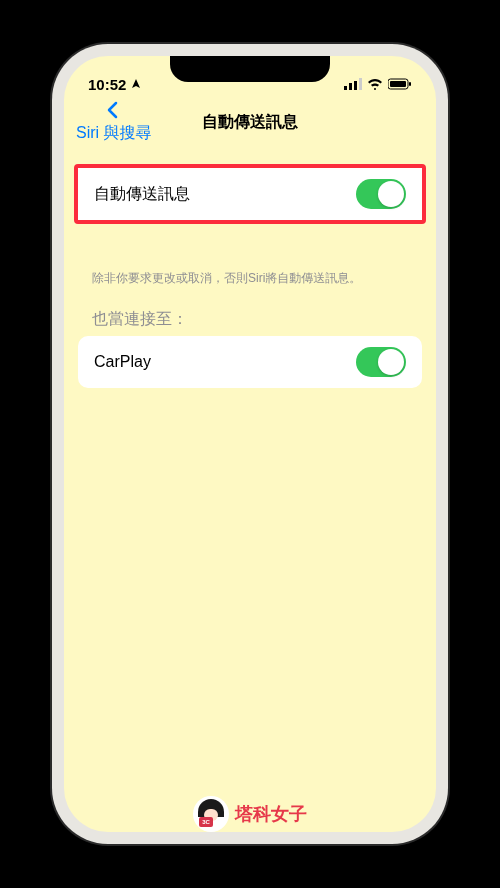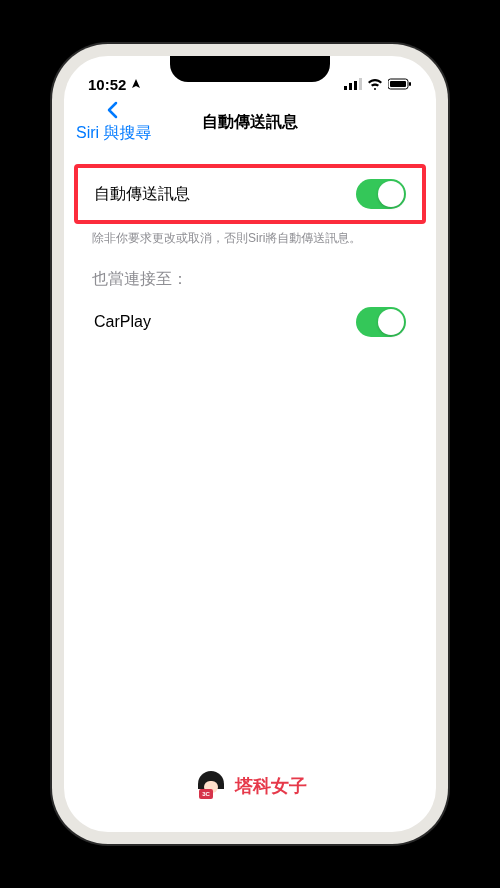--- a/index.html
+++ b/index.html
@@ -21,21 +21,21 @@
       height: 800px;
       background: #e8e6e1;
       border-radius: 56px;
       padding: 12px;
       position: relative;
       box-shadow: 0 0 0 2px #2a2a2a;
     }
     .phone-screen {
       width: 100%;
       height: 100%;
-      background: #ffffff;
+      background: #fef9c3;
       border-radius: 44px;
       overflow: hidden;
       position: relative;
     }
     .notch {
       position: absolute;
       top: 0;
       left: 50%;
       transform: translateX(-50%);
       width: 160px;
@@ -132,29 +132,30 @@
       width: 26px;
       height: 26px;
       background: #fff;
       border-radius: 50%;
       box-shadow: 0 1px 3px rgba(0,0,0,0.2);
     }
     .footer-text {
       font-size: 12px;
       color: #8e8e93;
       padding: 6px 28px;
+      margin-top: 40px;
     }
     .section-header {
       font-size: 16px;
       color: #8e8e93;
       padding: 16px 28px 6px;
     }
     .watermark {
       position: absolute;
-      bottom: 28px;
+      bottom: 0;
       left: 50%;
       transform: translateX(-50%);
       display: flex;
       align-items: center;
       gap: 6px;
       justify-content: center;
     }
     .watermark-avatar {
       width: 36px;
       height: 36px;

